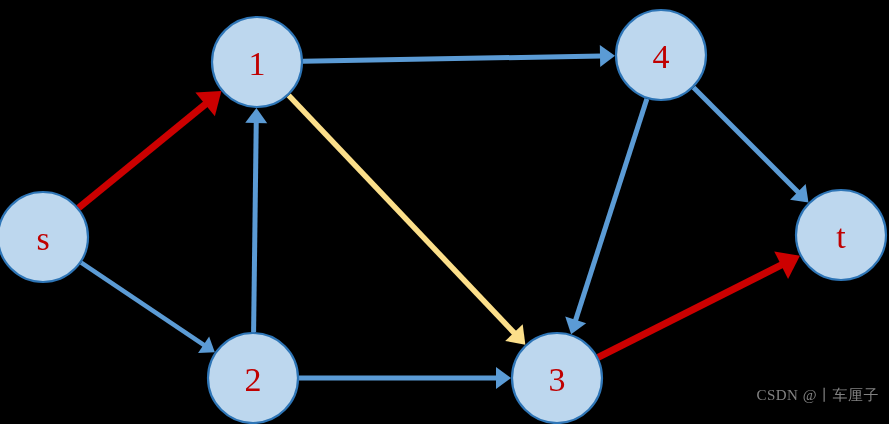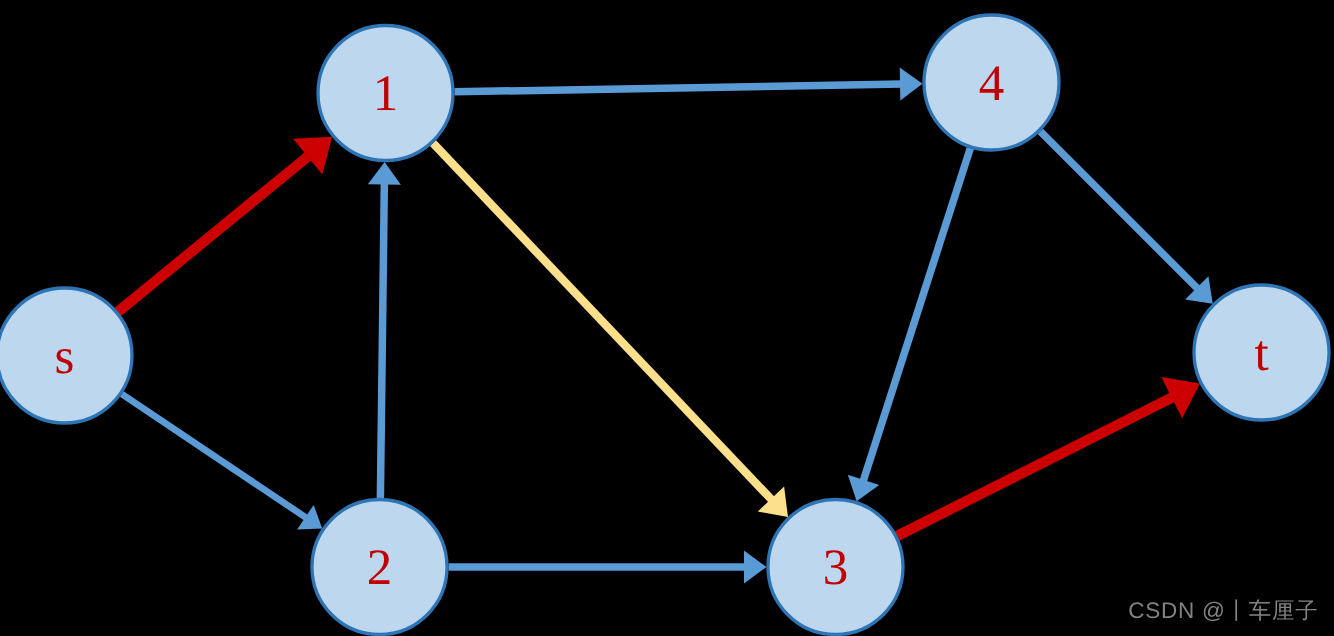--- a/index.html
+++ b/index.html
@@ -39,23 +39,23 @@
     text-anchor: middle;
     dominant-baseline: central;
   }
   .edge-line {
     fill: none;
     stroke-linecap: butt;
   }
   .watermark {
     position: absolute;
     right: 10px;
-    bottom: 7px;
+    bottom: 19px;
     color: #8a8a8a;
-    font-family: Liberation Sans, sans-serif;
+    font-family: Liberation Serif, serif;
     font-size: 15px;
     letter-spacing: 0.5px;
     white-space: nowrap;
     opacity: 0.95;
   }
 </style>
 </head>
 <body>
 
 <div id="canvas-wrap">

